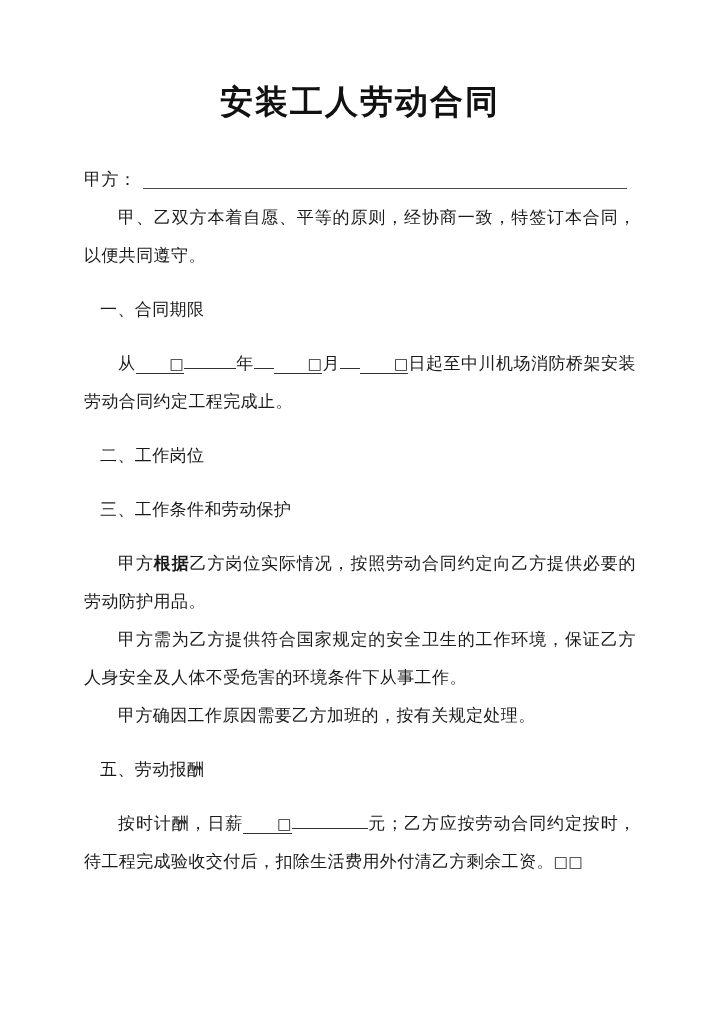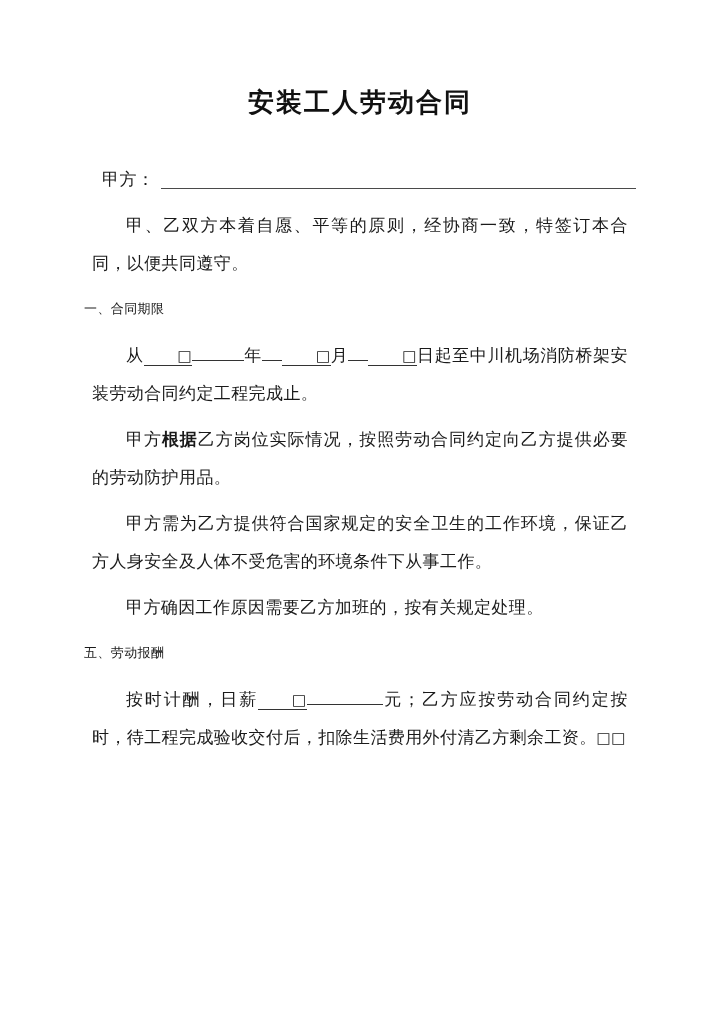--- a/index.html
+++ b/index.html
@@ -18,31 +18,30 @@
     box-sizing: border-box;
   }
   .doc-body {
     position: absolute;
     left: 84px;
     top: 0;
     width: 552px;
   }
   .doc-title {
     text-align: center;
-    font-size: 26px;
+    font-size: 33px;
     font-weight: bold;
     letter-spacing: 2px;
     margin: 0;
     padding-top: 82px;
     line-height: 40px;
     color: #111111;
   }
   .party-block {
     margin-top: 38px;
-    margin-left: 18px;
   }
   .party-line {
     display: flex;
     align-items: flex-end;
     font-size: 17px;
     line-height: 38px;
     height: 38px;
     letter-spacing: 0.5px;
   }
   .party-label {
@@ -52,32 +51,32 @@
   .party-rule {
     flex: 1 1 auto;
     border-bottom: 1.6px solid #4a4a4a;
     margin-left: 6px;
     margin-bottom: 9px;
     max-width: 484px;
   }
   p.para {
     font-size: 17px;
     line-height: 38px;
-    margin: 8px;
+    margin: 0;
     text-align: justify;
     text-justify: inter-ideograph;
     letter-spacing: 0.4px;
   }
   p.indent {
     text-indent: 34px;
   }
   p.heading {
-    font-size: 13px;
+    font-size: 17px;
     line-height: 38px;
-    margin: 0;
+    margin: 16px;
     letter-spacing: 0.4px;
   }
   .u {
     text-underline-offset: 3px;
     text-decoration-thickness: 1.2px;
   }
   .bolder {
     font-weight: 600;
   }
   .blank-sm {
@@ -112,21 +111,23 @@
         <span class="party-label">甲方：</span>
         <span class="party-rule"></span>
       </div>
     </div>
 
     <p class="para indent">甲、乙双方本着自愿、平等的原则，经协商一致，特签订本合同，以便共同遵守。</p>
 
     <p class="heading">一、合同期限</p>
     <p class="para indent"><span>从</span><span class="box box-u">□</span><span class="blank-sm blank-year"></span><span>年</span><span class="blank-sm blank-month"></span><span class="box box-u">□</span><span>月</span><span class="blank-sm blank-day"></span><span class="box box-u">□</span><span>日起至</span><span class="u">中川机场消防桥架安装</span><span>劳动合同约定工程完成止。</span></p>
 
+    <p class="heading">二、工作岗位</p>
 
+    <p class="heading">三、工作条件和劳动保护</p>
     <p class="para indent"><span>甲方</span><span class="bolder">根据</span><span>乙方岗位实际情况，按照劳动合同约定向乙方提供必要的劳动防护用品。</span></p>
     <p class="para indent"><span>甲方需为乙方提供符合国家规定的</span><span class="u">安全</span><span>卫生的工作环境，保证乙方人身</span><span class="u">安全</span><span>及人体不受危害的环境条件下从事工作。</span></p>
 
     <p class="para indent">甲方确因工作原因需要乙方加班的，按有关规定处理。</p>
 
     <p class="heading">五、劳动报酬</p>
     <p class="para indent"><span>按时计酬，日薪</span><span class="box box-u">□</span><span class="blank-sm blank-wage"></span><span>元；乙方应按劳动合同约定按时，待工程完成验收交付后，扣除生活费用外付清乙方剩余工资。</span><span class="box">□□</span></p>
 
   </div>
 </div>

